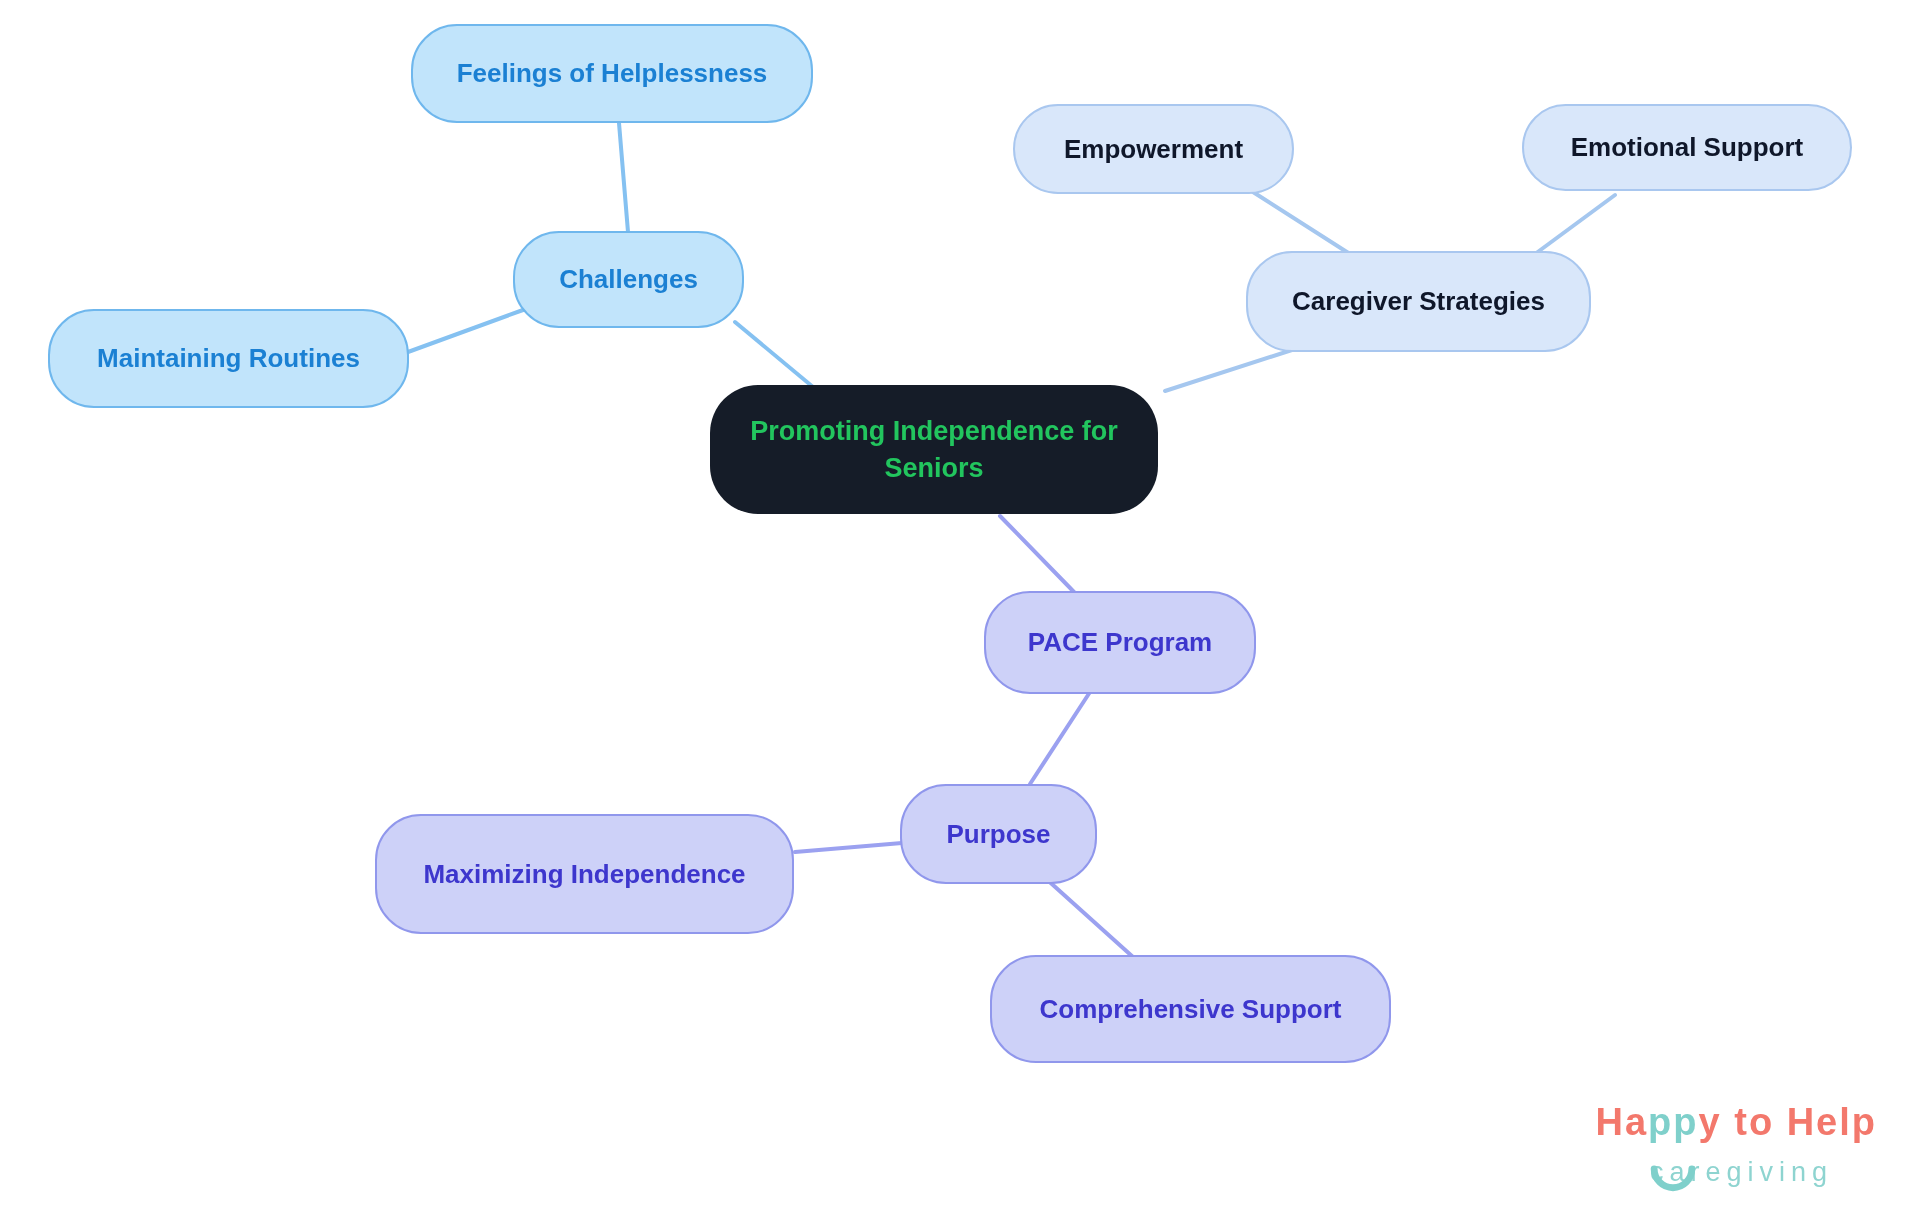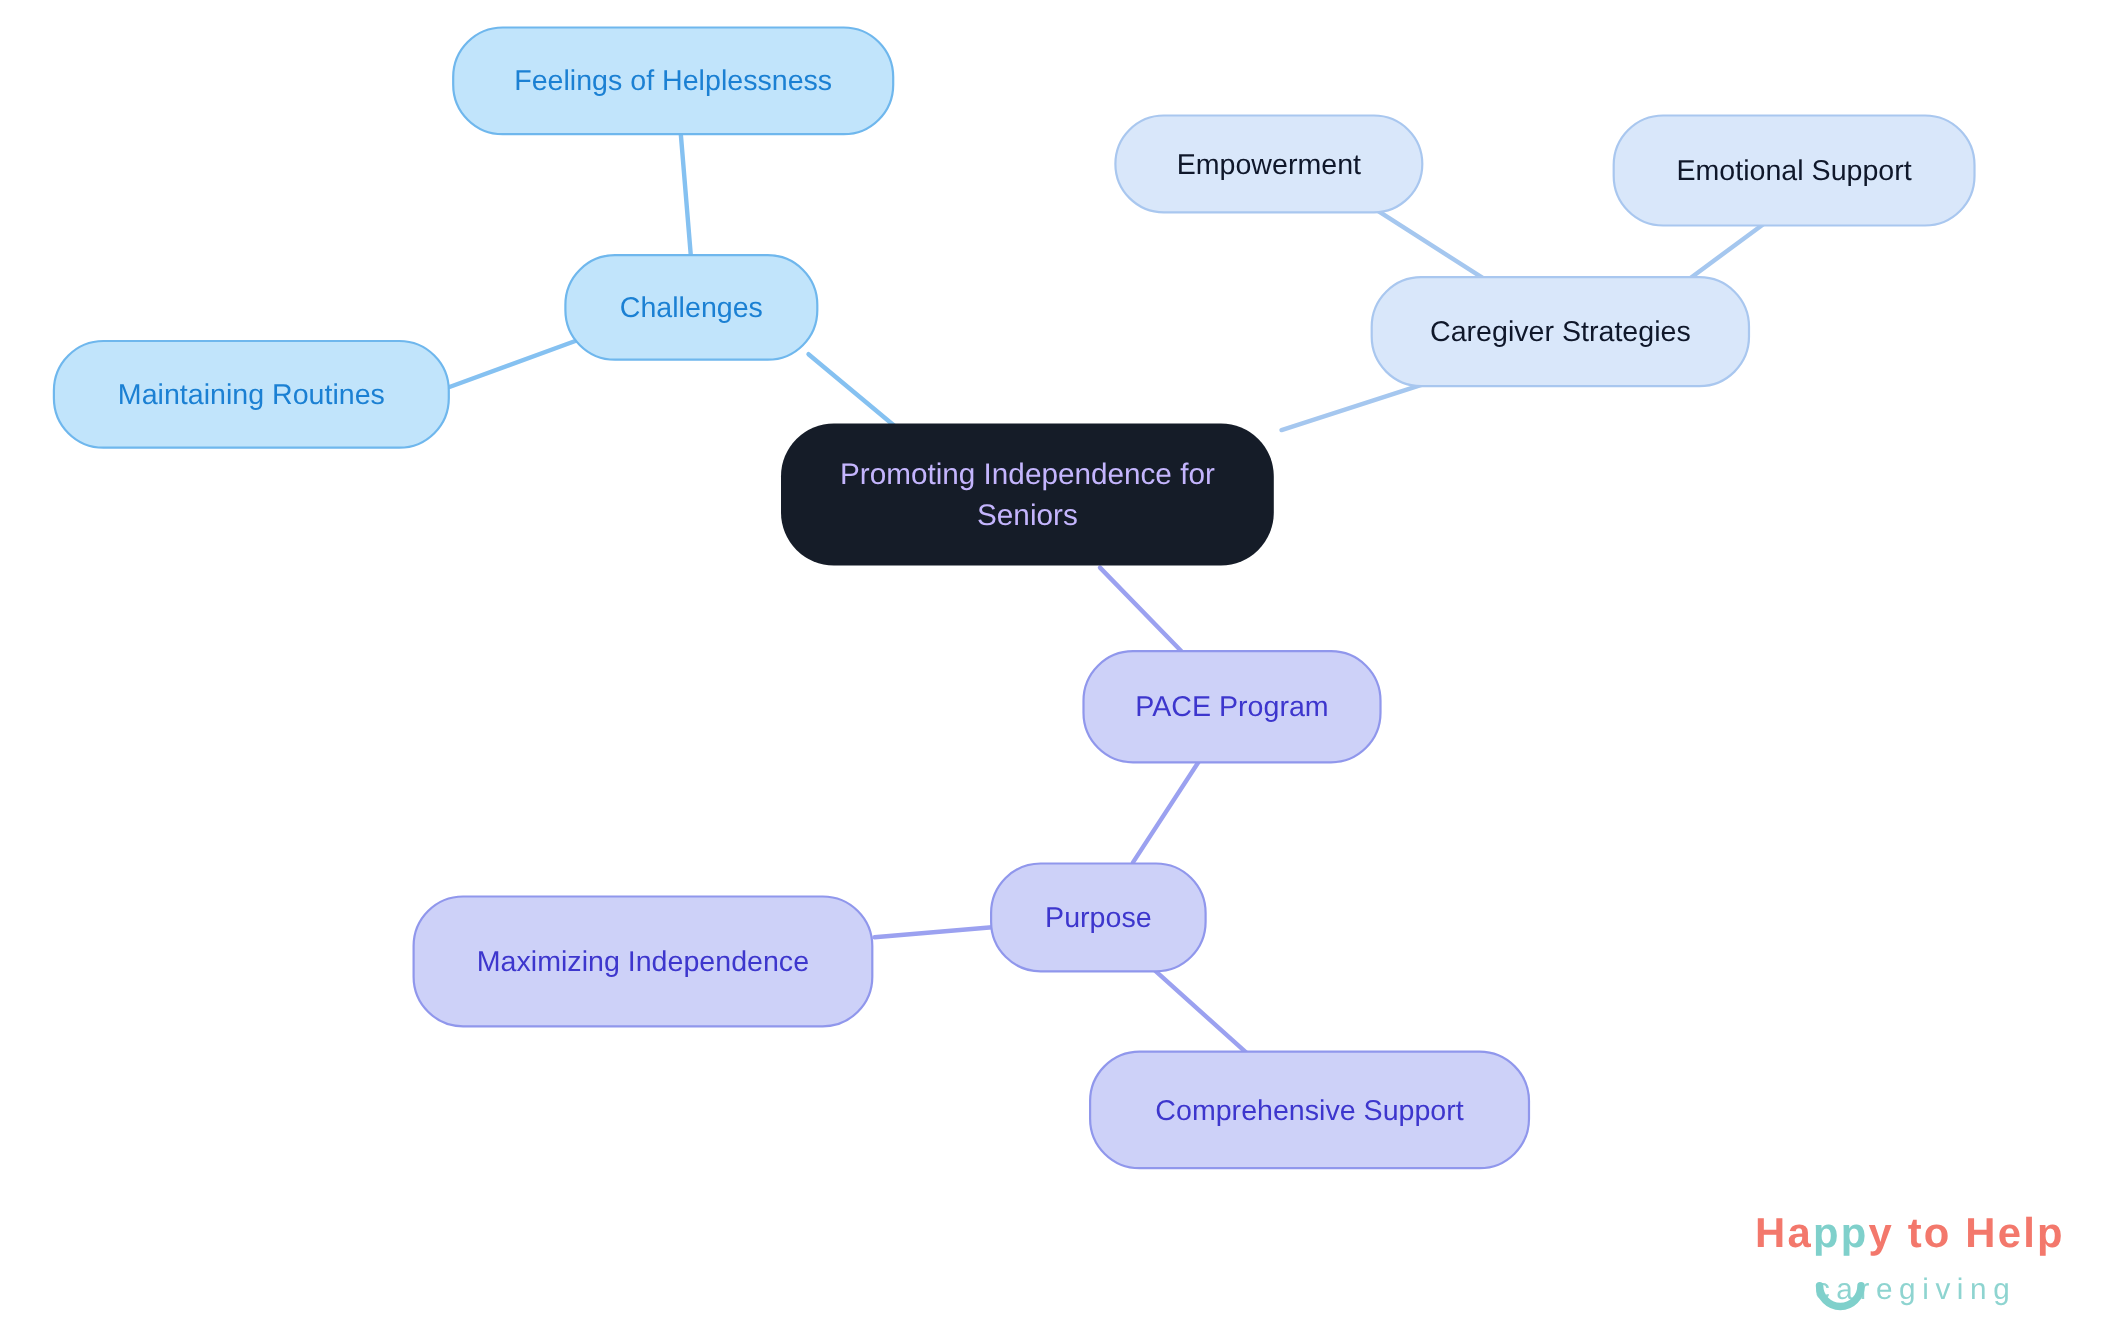--- a/index.html
+++ b/index.html
@@ -9,36 +9,36 @@
   }
   svg.edges{position:absolute;left:0;top:0;width:1920px;height:1215px;}
   svg.edges line{stroke-width:4;stroke-linecap:round;}
   .edge-sky{stroke:#85c1f1;}
   .edge-peri{stroke:#a5c7ef;}
   .edge-purple{stroke:#9ba1f0;}
 
   .node{
     position:absolute;box-sizing:border-box;
     display:flex;align-items:center;justify-content:center;text-align:center;
-    border-radius:46px;font-size:26px;line-height:1.25;
+    border-radius:46px;font-size:26px;line-height:1.25;font-weight:bold;
   }
   .node.sky{background:#c1e4fb;border:2px solid #6fb7ed;color:#1b80d3;}
   .node.peri{background:#d9e7fa;border:2px solid #a9c7ef;color:#0f172a;}
   .node.purple{background:#cdd1f8;border:2px solid #9097ec;color:#3d36cd;}
   .node.central{
-    background:#151c28;border:none;color:#c4b5fd;
+    background:#151c28;border:none;color:#22c55e;
     font-size:27px;border-radius:48px;padding:0 34px;line-height:1.35;justify-content:center;
   }
 
   
   #n-feelings     {left:411px; top:24px;  width:402px; height:99px;}
   #n-challenges   {left:513px; top:231px; width:231px; height:97px;}
   #n-maintaining  {left:48px;  top:309px; width:361px; height:99px;}
   #n-empowerment  {left:1013px;top:104px; width:281px; height:90px;}
-  #n-emotional    {left:1466px;top:104px; width:330px; height:102px;}
+  #n-emotional    {left:1522px;top:104px; width:330px; height:87px;}
   #n-caregiver    {left:1246px;top:251px; width:345px; height:101px;justify-content:center;}
   #n-central      {left:710px; top:385px; width:448px; height:129px;}
   #n-pace         {left:984px; top:591px; width:272px; height:103px;}
   #n-purpose      {left:900px; top:784px; width:197px; height:100px;}
   #n-maximizing   {left:375px; top:814px; width:419px; height:120px;}
   #n-comprehensive{left:990px; top:955px; width:401px; height:108px;}
 
   
   .logo{position:absolute;top:1103px;right:43px;text-align:left;}
   .wordmark{

